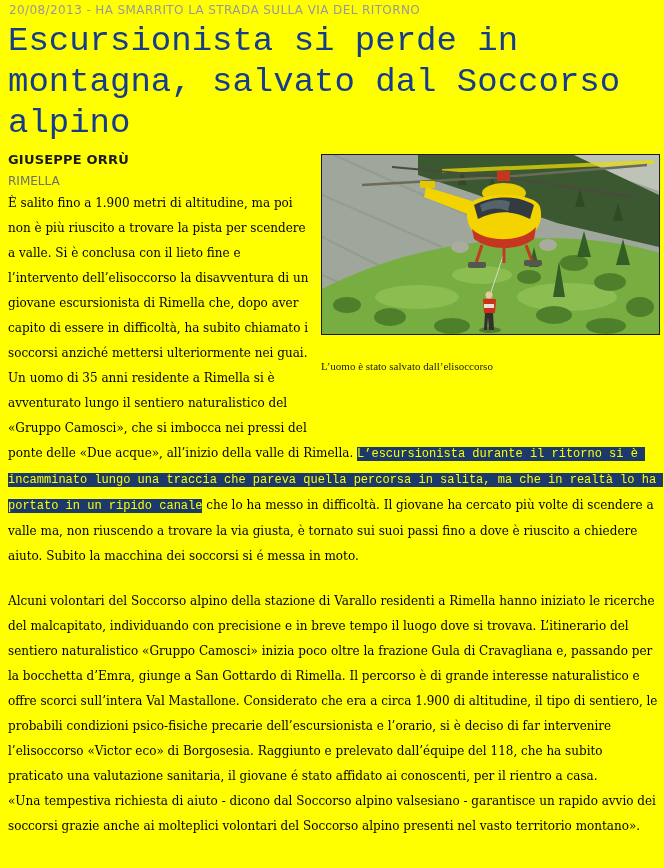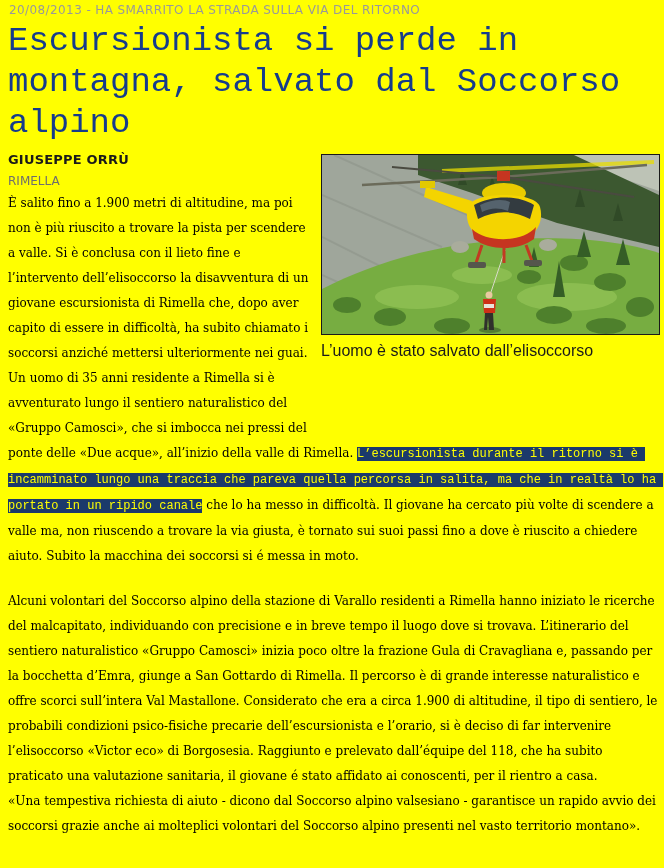--- a/index.html
+++ b/index.html
@@ -32,24 +32,24 @@
     width: 339px;
     margin: 2px 0 62px 12px;
   }
   .photo-frame {
     width: 337px; height: 179px;
     border: 1px solid #1A1A1A;
     overflow: hidden;
   }
   .photo-frame svg { display: block; }
   .caption {
-    font-family: Liberation Sans, sans-serif;
-    font-size: 16px;
+    font-family: Liberation Serif, serif;
+    font-size: 11px;
     color: var(--c-caption, #1A1A1A);
-    margin-top: 7px;
+    margin-top: 25px;
   }
   h2.subhead {
     font-family: "DejaVu Serif", serif;
     font-weight: normal;
     font-size: 20px; line-height: 1.25;
     color: var(--c-subhead, #163C8C);
     margin: 6px 0 12px 0;
     max-width: 300px;
   }
   .byline {

